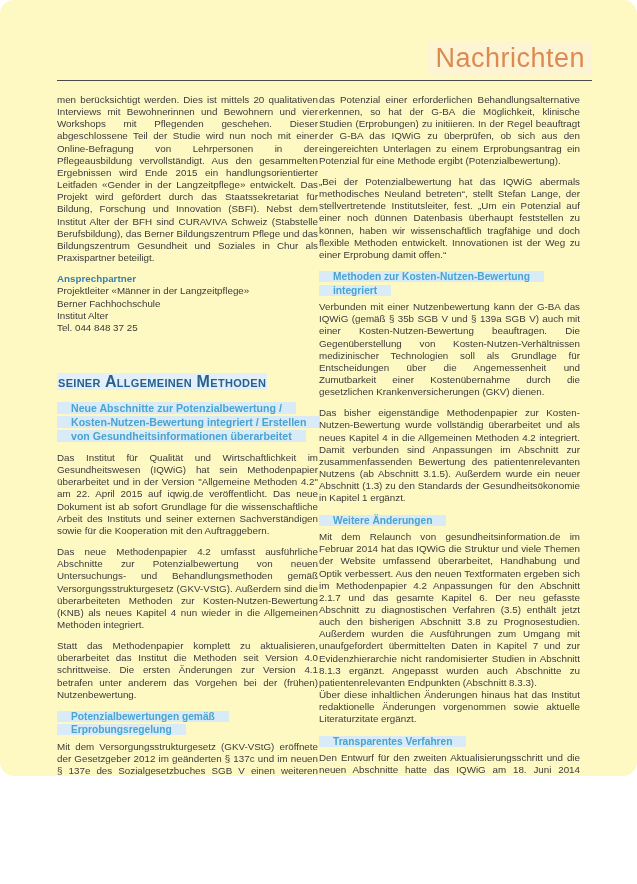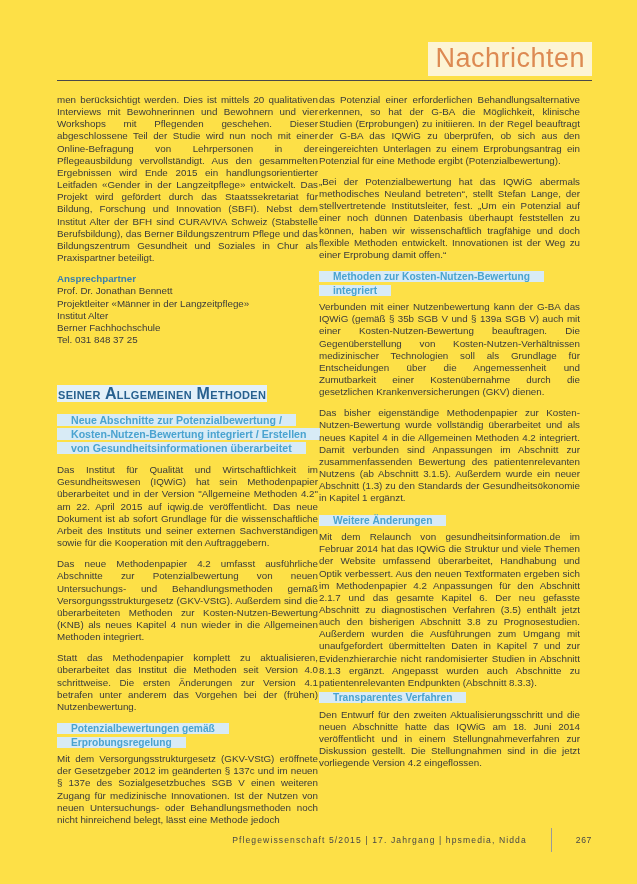--- a/index.html
+++ b/index.html
@@ -1,18 +1,18 @@
 <!DOCTYPE html>
 <html lang="de"><head>
 <meta charset="utf-8">
 <style>
   html,body{margin:0;padding:0;background:#fff;}
   .page{
-    position:relative;width:637px;height:884px;background:#fde047;
-    font-family:"Liberation Sans",sans-serif;color:#3b3b3b;overflow:hidden;
+    position:relative;width:637px;height:776px;background:#fef9c3;
+    font-family:"Liberation Sans",sans-serif;color:#3b3b3b;overflow:hidden;border-radius:14px;
   }
   .header{position:absolute;top:42px;left:57px;right:45px;text-align:right;}
   .header-title{
     display:inline-block;font-size:27px;font-weight:400;color:#dd8a52;
     background:#fdf4d4;padding:1px 7px 2px;letter-spacing:.5px;
   }
   .rule{position:absolute;top:80px;left:57px;right:45px;border-top:1.6px solid #4a4a4a;}
   .columns{
     position:absolute;top:94px;left:57px;width:535px;height:726px;
     display:flex;gap:1px;font-size:9.8px;line-height:12.15px;
@@ -49,25 +49,24 @@
   </div>
   <div class="rule"></div>
 
   <div class="columns">
 
     <div class="col">
       <p>men berücksichtigt werden. Dies ist mittels 20 qualitativen Interviews mit Bewohnerinnen und Bewohnern und vier Workshops mit Pflegenden geschehen. Dieser abgeschlossene Teil der Studie wird nun noch mit einer Online-Befragung von Lehrpersonen in der Pflegeausbildung vervollständigt. Aus den gesammelten Ergebnissen wird Ende 2015 ein handlungsorientierter Leitfaden «Gender in der Langzeitpflege» entwickelt. Das Projekt wird gefördert durch das Staatssekretariat für Bildung, Forschung und Innovation (SBFI). Nebst dem Institut Alter der BFH sind CURAVIVA Schweiz (Stabstelle Berufsbildung), das Berner Bildungszentrum Pflege und das Bildungszentrum Gesundheit und Soziales in Chur als Praxispartner beteiligt.</p>
 
       <div class="contact">
         <div class="contact-heading">Ansprechpartner</div>
-        <div class="contact-line">Prof. Dr. Jonathan Bennett</div>
         <div class="contact-line">Projektleiter «Männer in der Langzeitpflege»</div>
+        <div class="contact-line">Berner Fachhochschule</div>
         <div class="contact-line">Institut Alter</div>
-        <div class="contact-line">Berner Fachhochschule</div>
-        <div class="contact-line">Tel. 031 848 37 25</div>
+        <div class="contact-line">Tel. 044 848 37 25</div>
       </div>
 
       <h2 class="article-title"><br><span class="hl-b">seiner Allgemeinen Methoden</span></h2>
 
       <h3 class="subtitle"><span class="hl">Neue Abschnitte zur Potenzialbewertung / Kosten-Nutzen-Bewertung integriert / Erstellen von Gesundheitsinformationen überarbeitet</span></h3>
 
       <p>Das Institut für Qualität und Wirtschaftlichkeit im Gesundheitswesen (IQWiG) hat sein Methodenpapier überarbeitet und in der Version "Allgemeine Methoden 4.2" am 22. April 2015 auf iqwig.de veröffentlicht. Das neue Dokument ist ab sofort Grundlage für die wissenschaftliche Arbeit des Instituts und seiner externen Sachverständigen sowie für die Kooperation mit den Auftraggebern.</p>
       <p>Das neue Methodenpapier 4.2 umfasst ausführliche Abschnitte zur Potenzialbewertung von neuen Untersuchungs- und Behandlungsmethoden gemäß Versorgungsstrukturgesetz (GKV-VStG). Außerdem sind die überarbeiteten Methoden zur Kosten-Nutzen-Bewertung (KNB) als neues Kapitel 4 nun wieder in die Allgemeinen Methoden integriert.</p>
       <p>Statt das Methodenpapier komplett zu aktualisieren, überarbeitet das Institut die Methoden seit Version 4.0 schrittweise. Die ersten Änderungen zur Version 4.1 betrafen unter anderem das Vorgehen bei der (frühen) Nutzenbewertung.</p>
 
@@ -78,20 +77,21 @@
     <div class="col">
       <p>das Potenzial einer erforderlichen Behandlungsalternative erkennen, so hat der G-BA die Möglichkeit, klinische Studien (Erprobungen) zu initiieren. In der Regel beauftragt der G-BA das IQWiG zu überprüfen, ob sich aus den eingereichten Unterlagen zu einem Erprobungsantrag ein Potenzial für eine Methode ergibt (Potenzialbewertung).</p>
       <p>„Bei der Potenzialbewertung hat das IQWiG abermals methodisches Neuland betreten“, stellt Stefan Lange, der stellvertretende Institutsleiter, fest. „Um ein Potenzial auf einer noch dünnen Datenbasis überhaupt feststellen zu können, haben wir wissenschaftlich tragfähige und doch flexible Methoden entwickelt. Innovationen ist der Weg zu einer Erprobung damit offen.“</p>
 
       <h4 class="subhead"><span class="hl">Methoden zur Kosten-Nutzen-Bewertung integriert</span></h4>
       <p>Verbunden mit einer Nutzenbewertung kann der G-BA das IQWiG (gemäß § 35b SGB V und § 139a SGB V) auch mit einer Kosten-Nutzen-Bewertung beauftragen. Die Gegenüberstellung von Kosten-Nutzen-Verhältnissen medizinischer Technologien soll als Grundlage für Entscheidungen über die Angemessenheit und Zumutbarkeit einer Kostenübernahme durch die gesetzlichen Krankenversicherungen (GKV) dienen.</p>
       <p>Das bisher eigenständige Methodenpapier zur Kosten-Nutzen-Bewertung wurde vollständig überarbeitet und als neues Kapitel 4 in die Allgemeinen Methoden 4.2 integriert. Damit verbunden sind Anpassungen im Abschnitt zur zusammenfassenden Bewertung des patientenrelevanten Nutzens (ab Abschnitt 3.1.5). Außerdem wurde ein neuer Abschnitt (1.3) zu den Standards der Gesundheitsökonomie in Kapitel 1 ergänzt.</p>
 
       <h4 class="subhead"><span class="hl">Weitere Änderungen</span></h4>
       <p class="tight">Mit dem Relaunch von gesundheitsinformation.de im Februar 2014 hat das IQWiG die Struktur und viele Themen der Website umfassend überarbeitet, Handhabung und Optik verbessert. Aus den neuen Textformaten ergeben sich im Methodenpapier 4.2 Anpassungen für den Abschnitt 2.1.7 und das gesamte Kapitel 6. Der neu gefasste Abschnitt zu diagnostischen Verfahren (3.5) enthält jetzt auch den bisherigen Abschnitt 3.8 zu Prognosestudien. Außerdem wurden die Ausführungen zum Umgang mit unaufgefordert übermittelten Daten in Kapitel 7 und zur Evidenzhierarchie nicht randomisierter Studien in Abschnitt 8.1.3 ergänzt. Angepasst wurden auch Abschnitte zu patientenrelevanten Endpunkten (Abschnitt 8.3.3).</p>
+      <p>Über diese inhaltlichen Änderungen hinaus hat das Institut redaktionelle Änderungen vorgenommen sowie aktuelle Literaturzitate ergänzt.</p>
 
       <h4 class="subhead"><span class="hl">Transparentes Verfahren</span></h4>
       <p>Den Entwurf für den zweiten Aktualisierungsschritt und die neuen Abschnitte hatte das IQWiG am 18. Juni 2014 veröffentlicht und in einem Stellungnahmeverfahren zur Diskussion gestellt. Die Stellungnahmen sind in die jetzt vorliegende Version 4.2 eingeflossen.</p>
     </div>
 
   </div>
 
   <div class="footer">
     <span>Pflegewissenschaft 5/2015 | 17. Jahrgang | hpsmedia, Nidda</span>
     <span class="vbar"></span>

